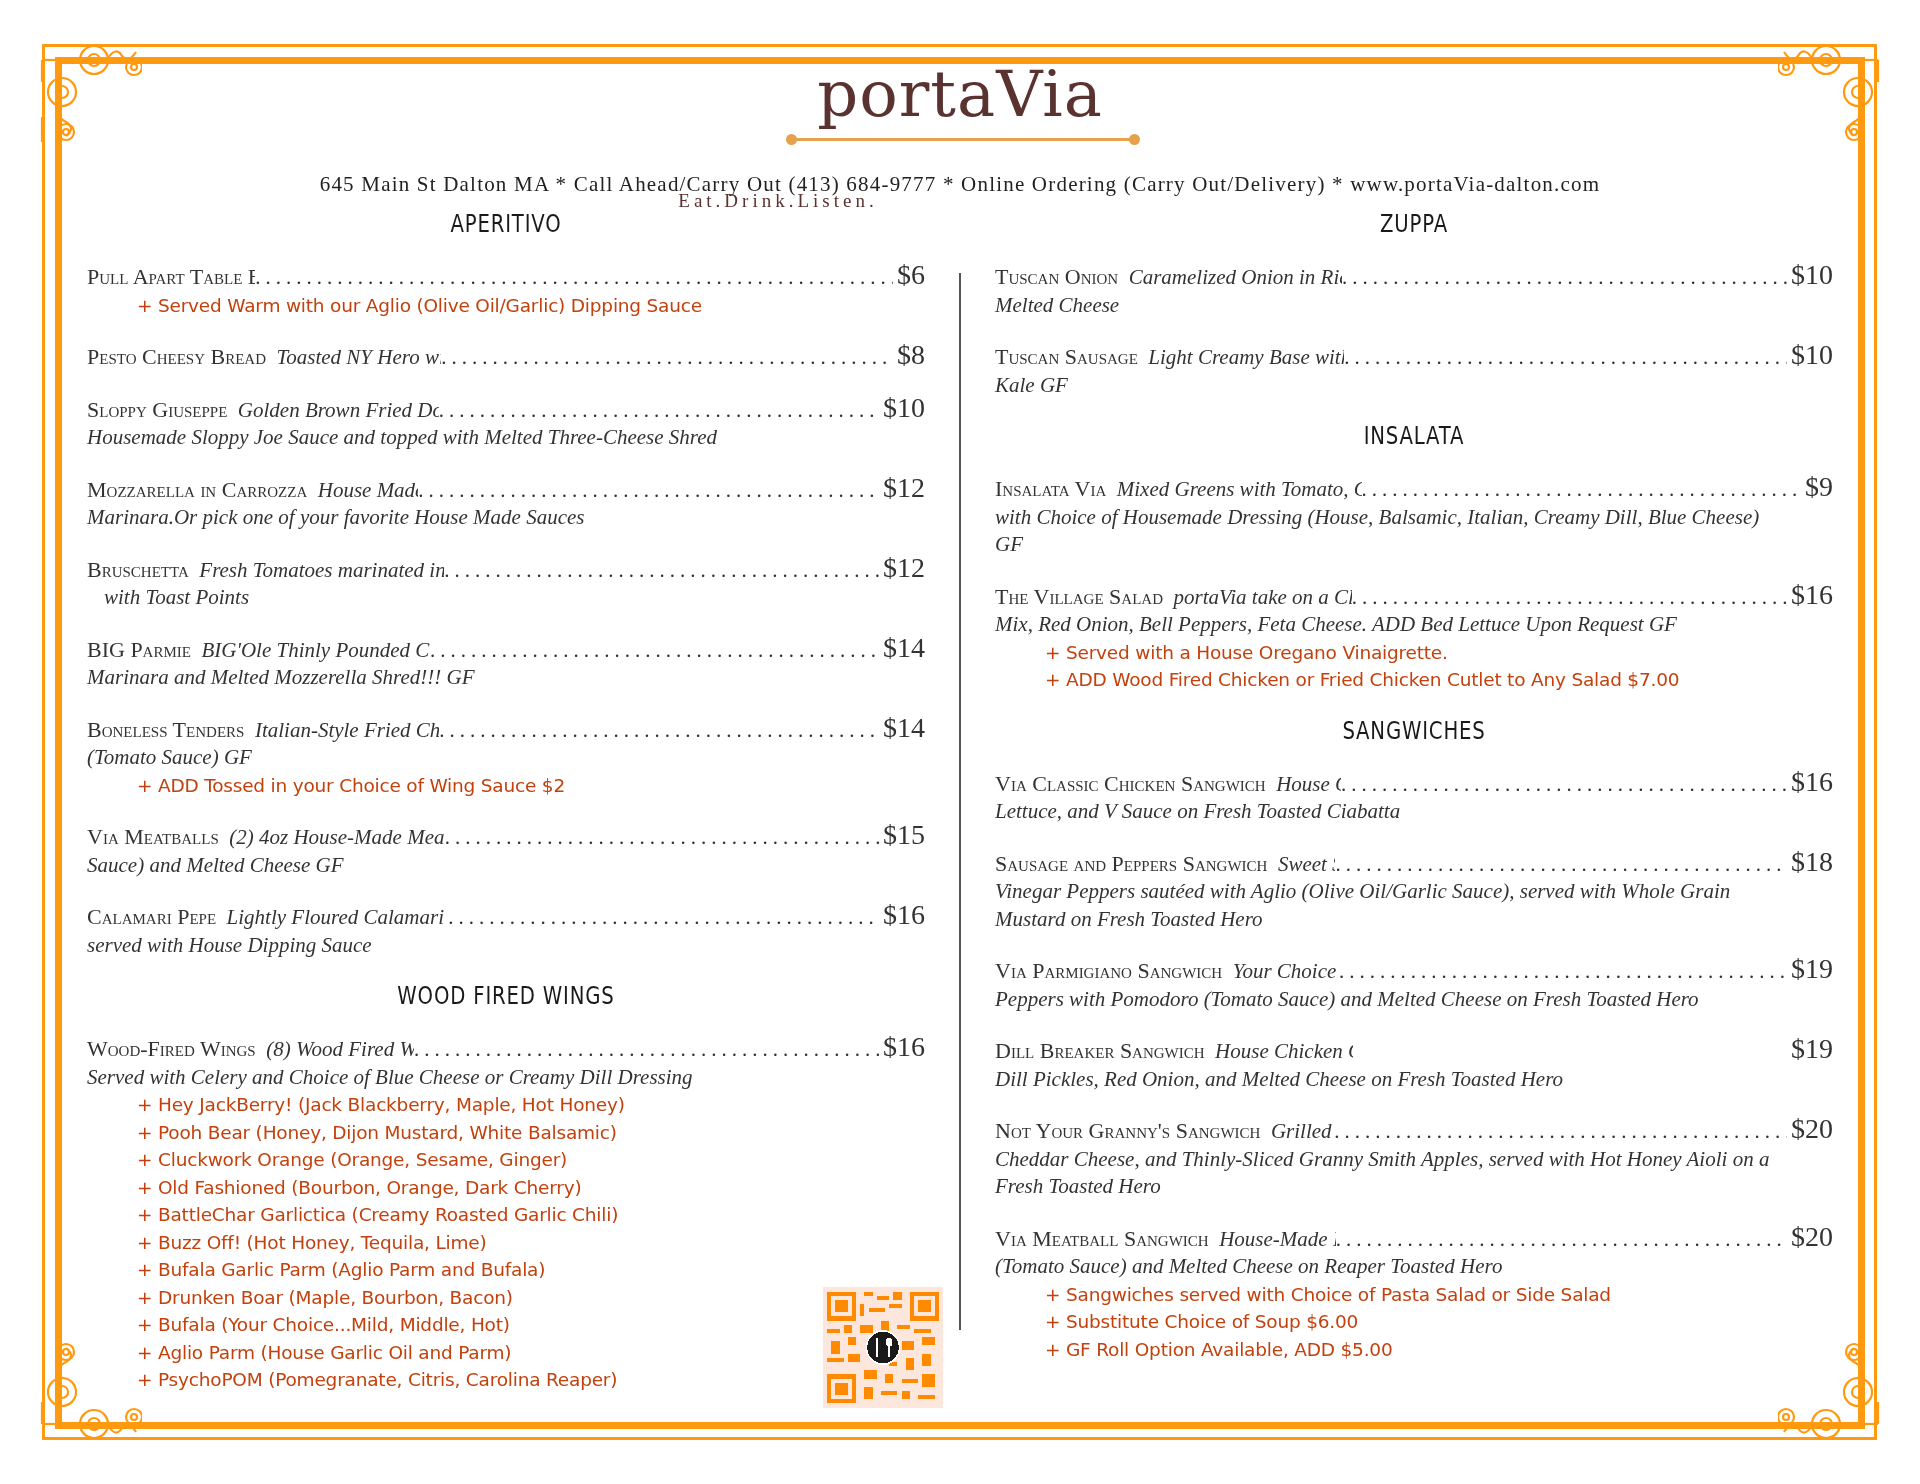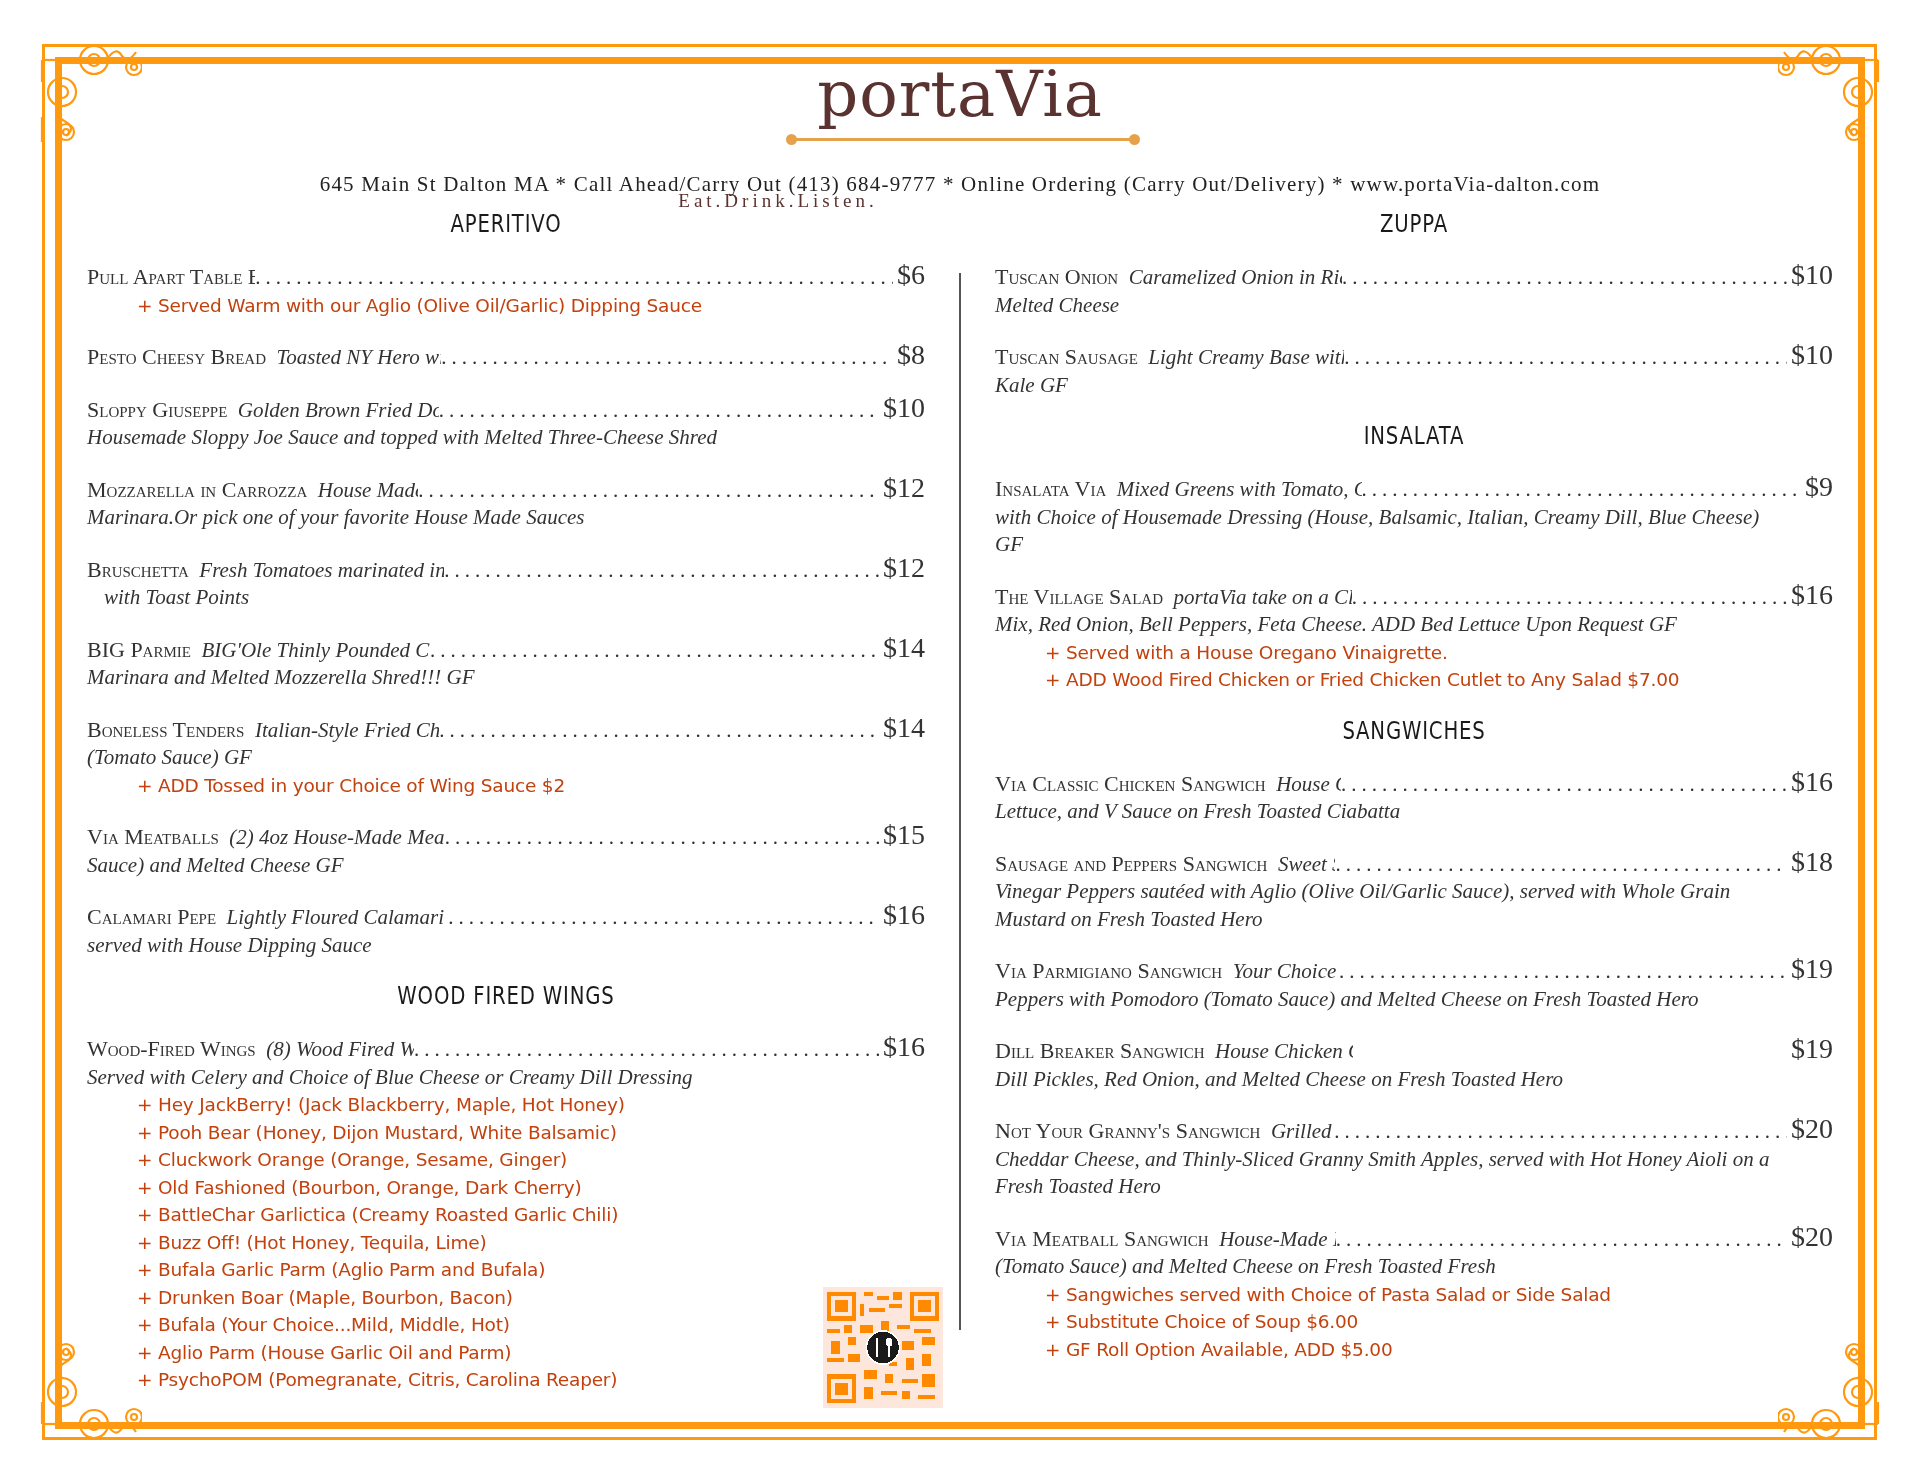--- a/index.html
+++ b/index.html
@@ -340,21 +340,21 @@
           <span class="price">$20</span>
         </div>
         <div class="item-line cont" style="padding-right: 50px;">Cheddar Cheese, and Thinly-Sliced Granny Smith Apples, served with Hot Honey Aioli on a Fresh Toasted Hero</div>
       </div>
       <div class="item">
         <div class="item-line first-row">
           <span class="text"><span class="name">Via Meatball Sangwich</span>&nbsp;&nbsp;<span class="desc">House-Made Meatballs topped with Pomodoro</span></span>
           <span class="leader">................................................................................</span>
           <span class="price">$20</span>
         </div>
-        <div class="item-line cont" style="padding-right: 50px;">(Tomato Sauce) and Melted Cheese on Fresh Toasted Fresh</div>
+        <div class="item-line cont" style="padding-right: 50px;">(Tomato Sauce) and Melted Cheese on Reaper Toasted Hero</div>
         <div class="sub">+ Sangwiches served with Choice of Pasta Salad or Side Salad</div>
         <div class="sub">+ Substitute Choice of Soup $6.00</div>
         <div class="sub">+ GF Roll Option Available, ADD $5.00</div>
       </div>
     </div>
 </div>
 
 <div class="qr">
   <svg viewBox="0 0 29 29" shape-rendering="crispEdges">
     <g fill="#ff8a00">

